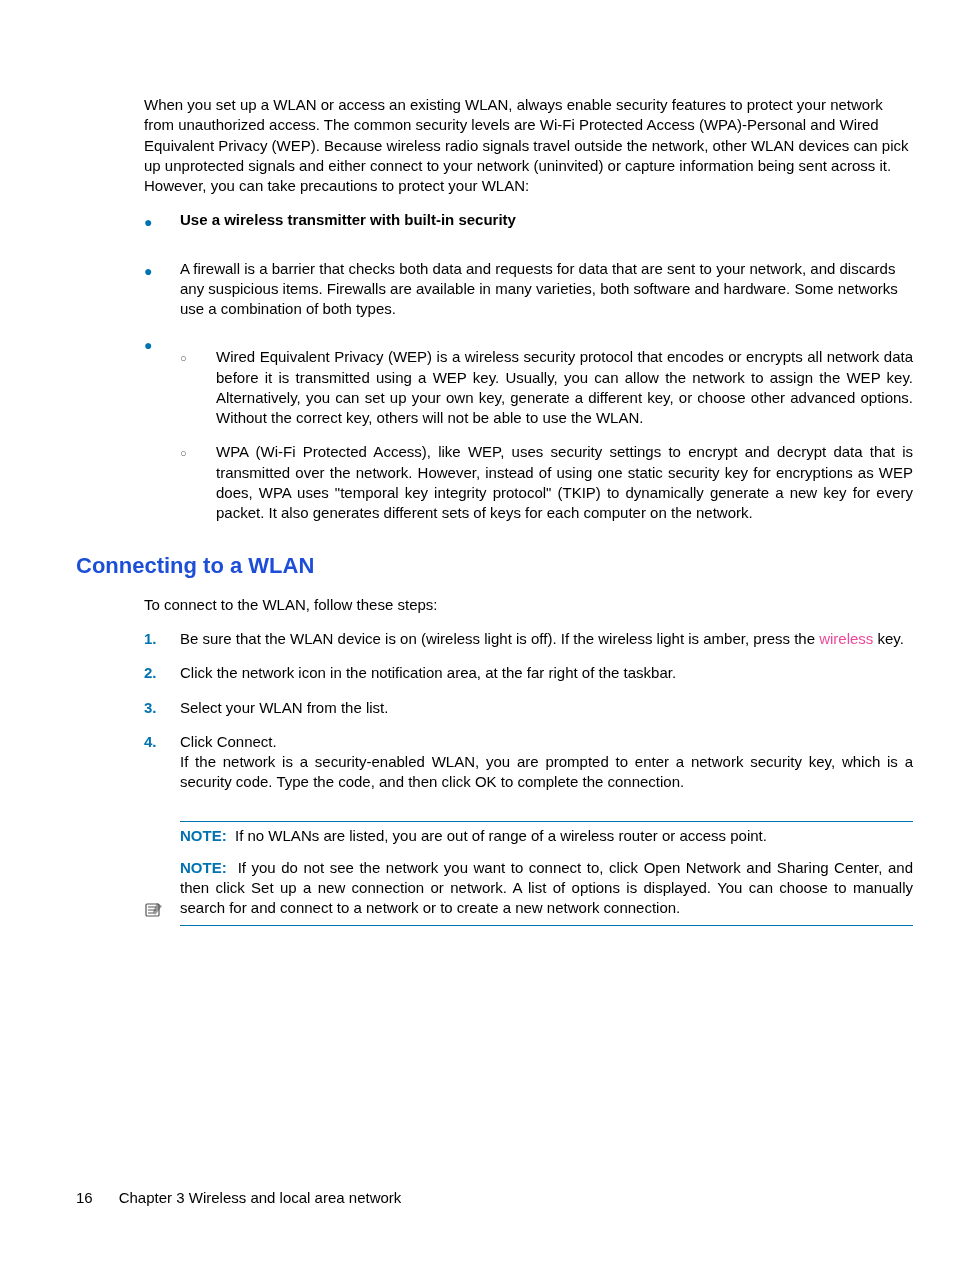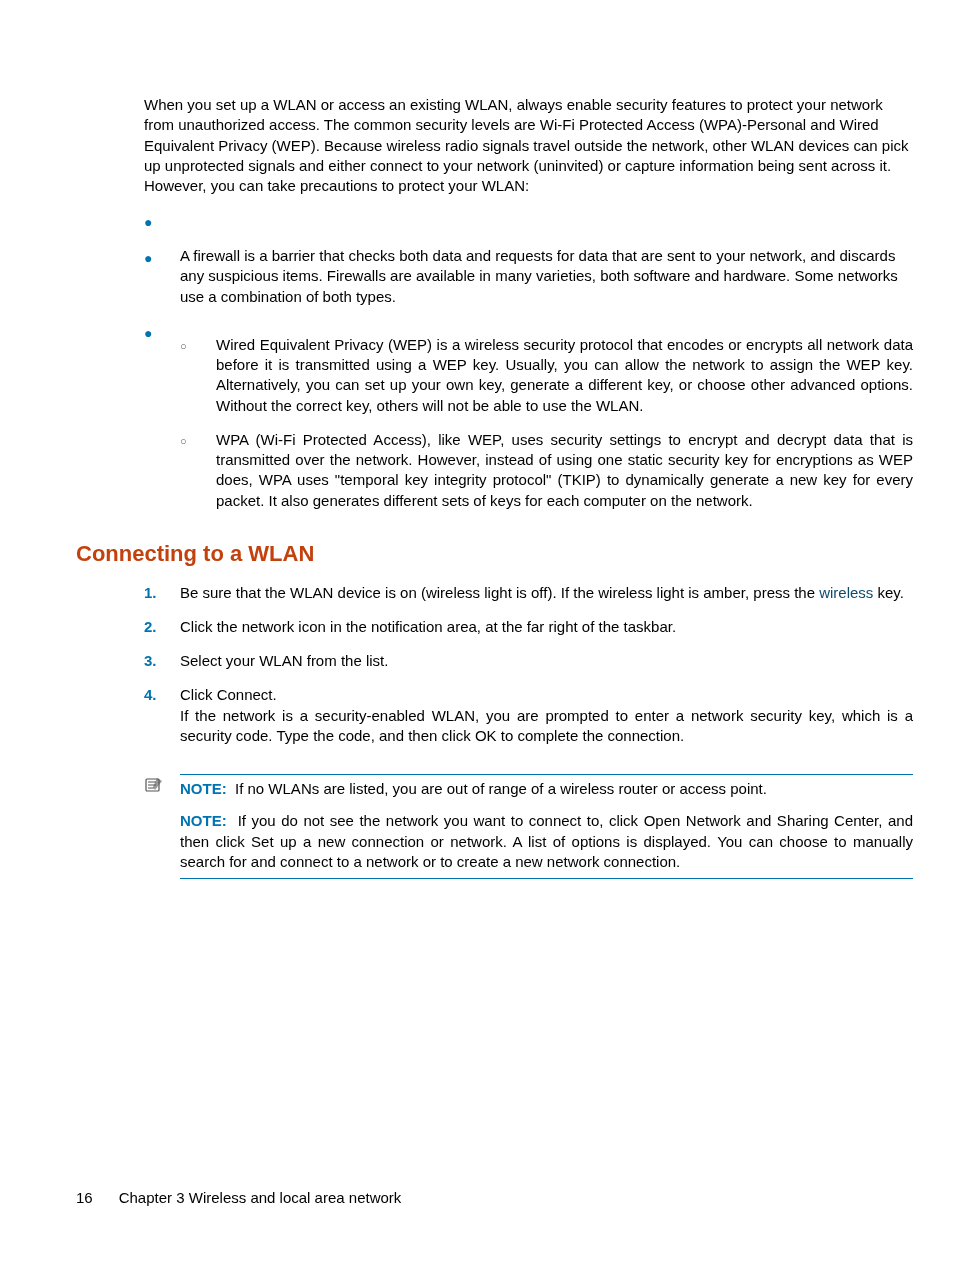--- a/index.html
+++ b/index.html
@@ -49,44 +49,44 @@
     margin-top: 14px;
   }
   .sub-dot {
     flex: 0 0 36px;
     font-size: 11px;
     color: #555;
     padding-top: 4px;
   }
   .sub-body { flex: 1; text-align: justify; }
   .section-heading {
-    color: #c2410c;
+    color: #1d4ed8;
     font-size: 22px;
     font-weight: bold;
     margin: 28px 0 14px 0;
   }
   .numbered-list { margin-left: 68px; }
   .num-item {
     display: flex;
     margin-top: 14px;
   }
   .num-marker {
     flex: 0 0 36px;
     color: #0073b1;
     font-weight: bold;
   }
   .num-body { flex: 1; }
-  .link-style { color: #0c4a6e; text-align: right; }
+  .link-style { color: #ec4899; text-align: right; }
   .note-block {
     margin-left: 68px;
     margin-top: 14px;
   }
   .note-row {
     display: flex;
-    align-items: flex-start;
+    align-items: flex-end;
   }
   .note-icon {
     flex: 0 0 36px;
     font-size: 17px;
     color: #444;
     padding-top: 2px;
   }
   .note-content {
     flex: 1;
     border-top: 1px solid #0073b1;
@@ -117,20 +117,21 @@
 
   <div class="body-text">
     <p>When you set up a WLAN or access an existing WLAN, always enable security features to protect your network from unauthorized access. The common security levels are Wi-Fi Protected Access (WPA)-Personal and Wired Equivalent Privacy (WEP). Because wireless radio signals travel outside the network, other WLAN devices can pick up unprotected signals and either connect to your network (uninvited) or capture information being sent across it. However, you can take precautions to protect your WLAN:</p>
   </div>
 
   <div class="bullet-list">
 
     <div class="bullet-item">
       <div class="bullet-dot">●</div>
       <div class="bullet-body">
+        <div class="bullet-title">Use a wireless transmitter with built-in security</div>
       </div>
     </div>
 
     <div class="bullet-item">
       <div class="bullet-dot">●</div>
       <div class="bullet-body">
         <div>A firewall is a barrier that checks both data and requests for data that are sent to your network, and discards any suspicious items. Firewalls are available in many varieties, both software and hardware. Some networks use a combination of both types.</div>
       </div>
     </div>
 
@@ -153,20 +154,23 @@
           </div>
         </div>
 
       </div>
     </div>
 
   </div>
 
   <div class="section-heading">Connecting to a WLAN</div>
 
+  <div class="body-text">
+    <p>To connect to the WLAN, follow these steps:</p>
+  </div>
 
   <div class="numbered-list">
     <div class="num-item">
       <div class="num-marker">1.</div>
       <div class="num-body">
         <span>Be sure that the WLAN device is on (wireless light is off). If the wireless light is amber, press the </span><span class="link-style">wireless</span><span> key.</span>
       </div>
     </div>
     <div class="num-item">
       <div class="num-marker">2.</div>

